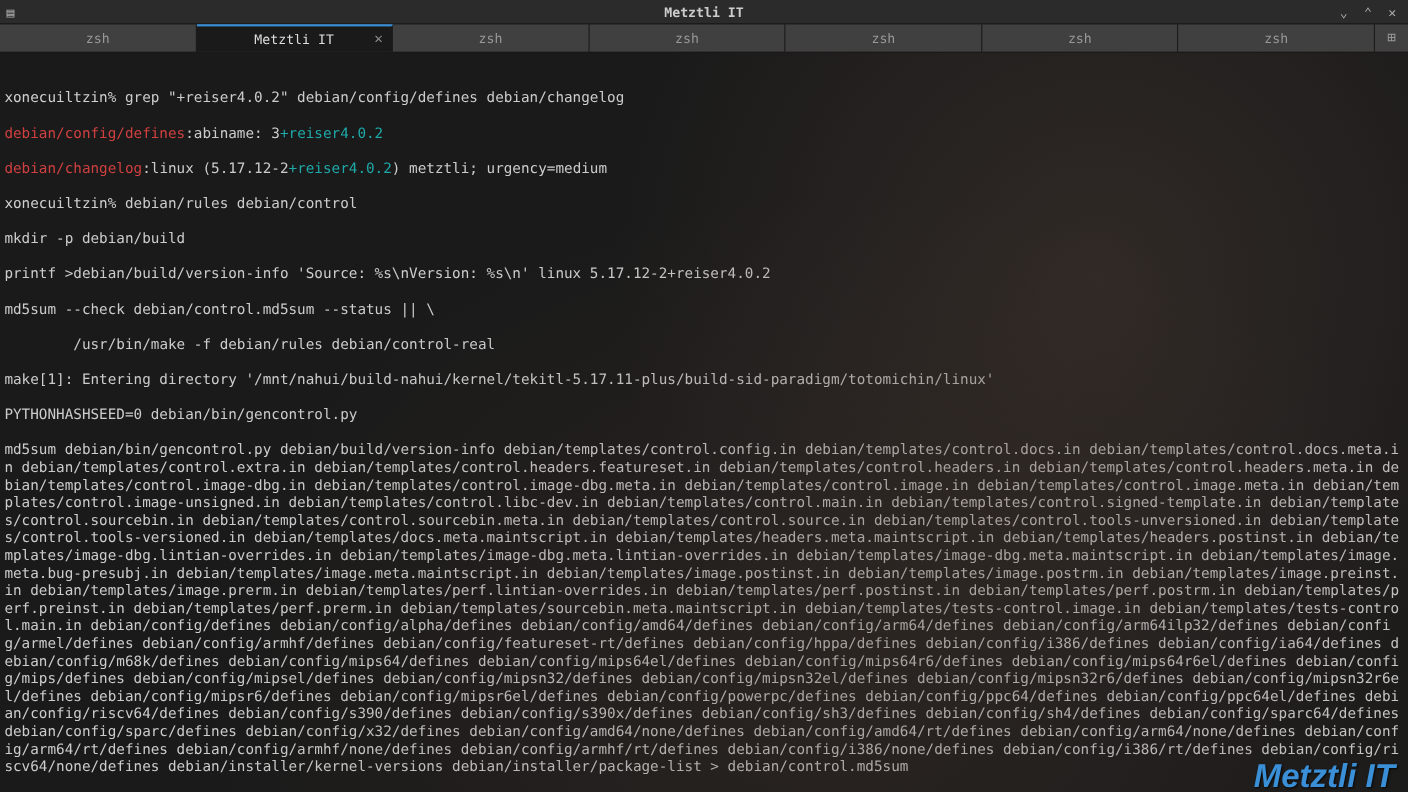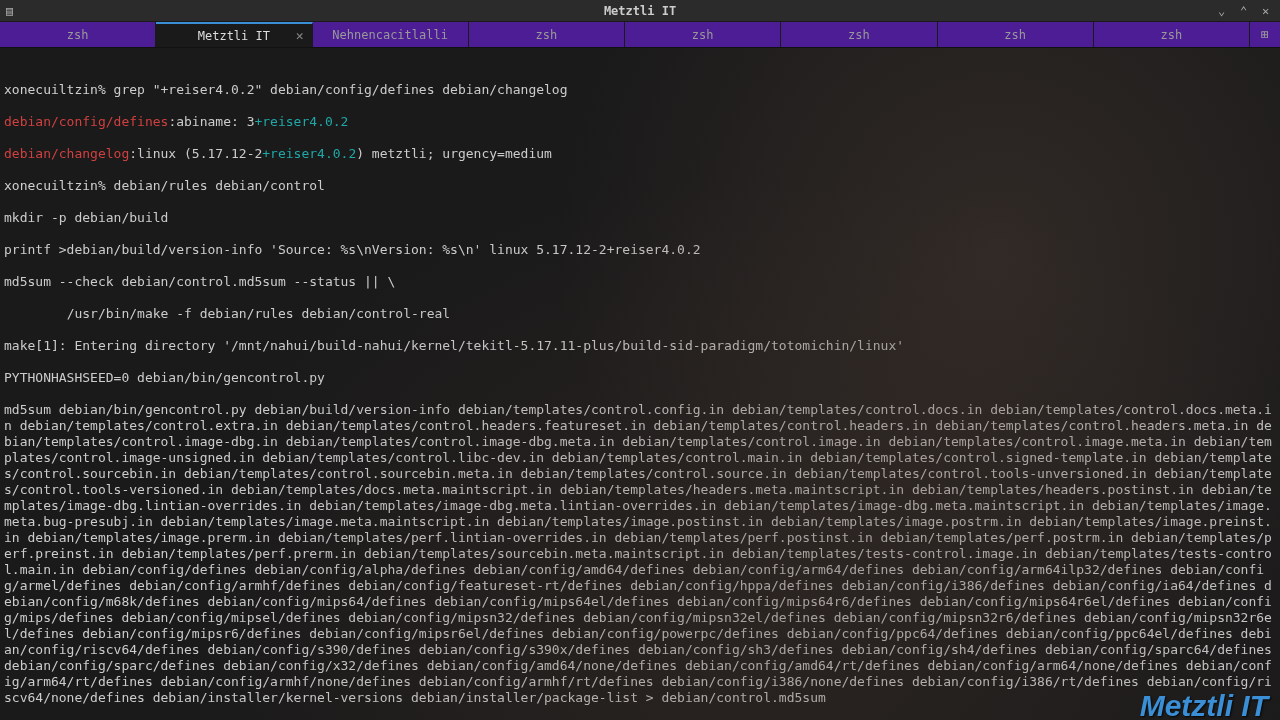--- a/index.html
+++ b/index.html
@@ -36,21 +36,21 @@
 .titlebar-right {
   position: absolute;
   right: 4px;
   display: flex;
   gap: 8px;
   align-items: center;
 }
 .win-icon { width: 14px; height: 14px; color: #aaa; cursor: pointer; font-size: 12px; }
 .tabbar {
   height: 26px;
-  background: #4c1d95;
+  background: #404040;
   display: flex;
   border-bottom: 1px solid #111;
 }
 .tab {
   flex: 1;
   display: flex;
   align-items: center;
   justify-content: center;
   border-right: 1px solid #1a1a1a;
   color: #999;
@@ -129,23 +129,20 @@
 
 <div class="tabbar" id="tabbar">
     <div class="tab">
       <span>zsh</span>
     </div>
     <div class="tab active">
       <span>Metztli IT</span>
       <span class="tab-close">✕</span>
     </div>
     <div class="tab">
-      <span>Nehnencacitlalli</span>
-    </div>
-    <div class="tab">
       <span>zsh</span>
     </div>
     <div class="tab">
       <span>zsh</span>
     </div>
     <div class="tab">
       <span>zsh</span>
     </div>
     <div class="tab">
       <span>zsh</span>

